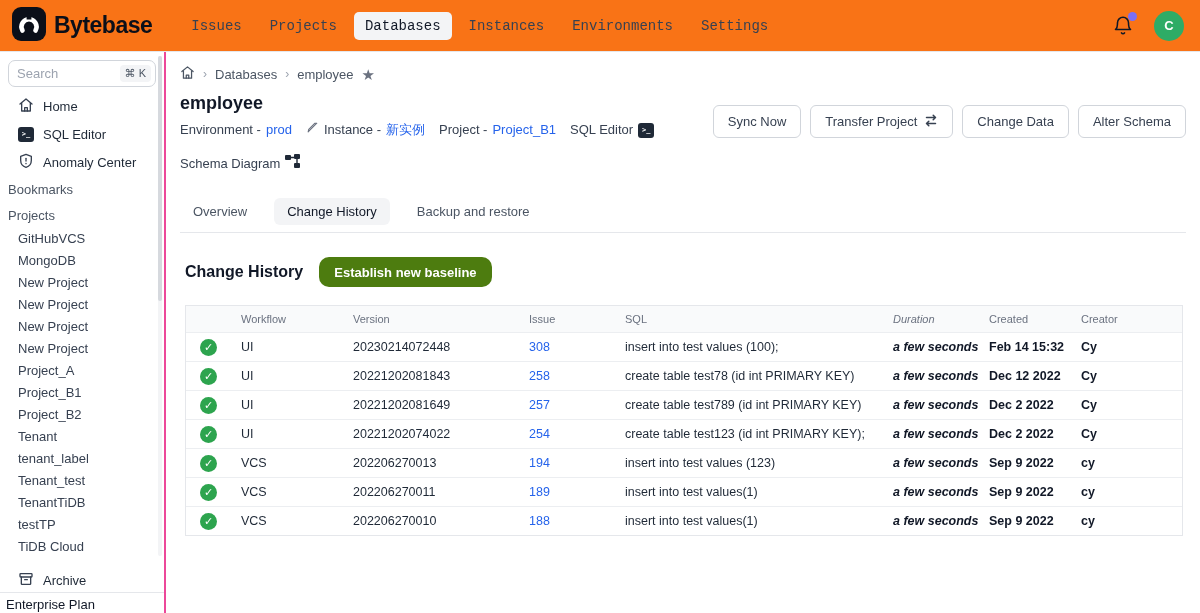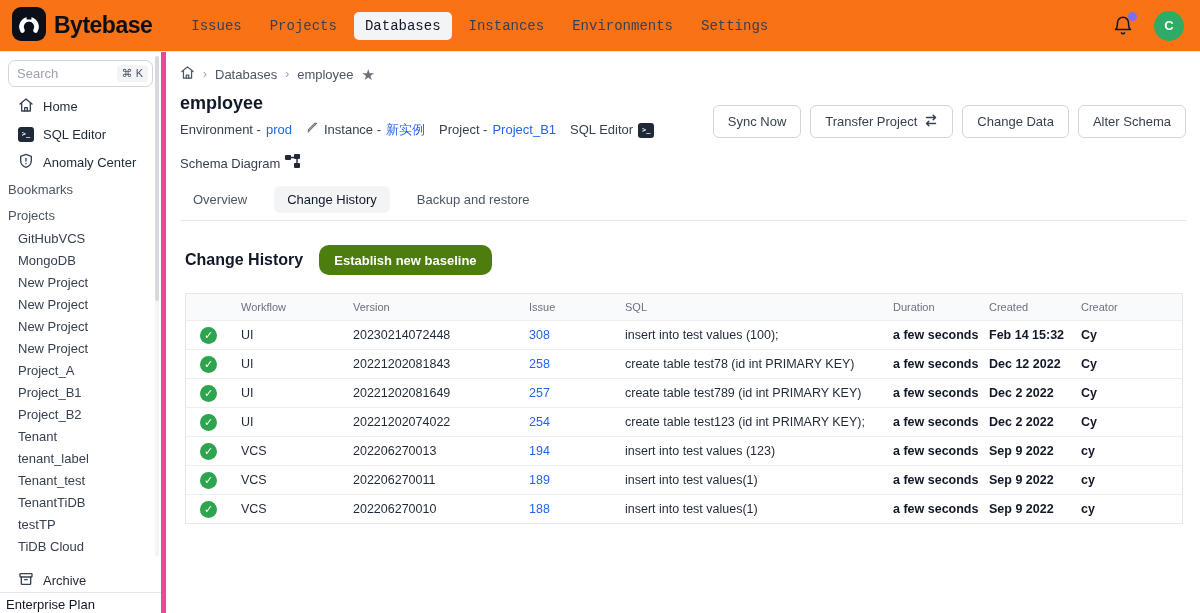--- a/index.html
+++ b/index.html
@@ -17,21 +17,21 @@
   .nav-item.active { background:#f3f4f6; color:#111827; }
   .nav-right { margin-left:auto; display:flex; align-items:center; gap:18px; }
   .bell-wrap { position:relative; width:24px; height:24px; cursor:pointer; }
   .bell-dot { position:absolute; top:-2px; right:-1px; width:9px; height:9px;
     border-radius:50%; background:#7b6ff6; }
   .avatar { width:30px; height:30px; border-radius:50%; background:#2eac66; color:#fff;
     display:flex; align-items:center; justify-content:center; font-size:13px; font-weight:600; cursor:pointer; }
 
   
   .shell { display:flex; height:561px; }
-  .sidebar { position:relative; width:166px; flex:0 0 166px; border-right:5px solid #ec4899;
+  .sidebar { position:relative; width:166px; flex:0 0 166px; border-right:2px solid #ec4899;
     padding-top:8px; background:#fff; }
   .content { flex:1; padding:0 14px; overflow:hidden; }
 
   
   .search-box { margin:0 8px; height:27px; border:1px solid #d1d5db; border-radius:7px;
     display:flex; align-items:center; padding:0 4px 0 8px; }
   .search-box input { flex:1; min-width:0; border:none; outline:none; font-size:13px;
     color:#374151; background:transparent; font-family:inherit; }
   .search-box input::placeholder { color:#9ca3af; }
   .kbd { background:#f3f4f6; border-radius:4px; font-size:11px; color:#4b5563;
@@ -67,21 +67,21 @@
   .meta { margin-top:6px; font-size:13px; color:#374151; line-height:20px; }
   .meta-row { display:flex; align-items:center; gap:14px; flex-wrap:wrap; }
   .meta-item { display:flex; align-items:center; gap:5px; }
   .meta a { color:#2563eb; }
   .actions { margin-left:auto; margin-top:12px; display:flex; gap:9px; align-items:flex-start; }
   .btn { height:33px; background:#fff; border:1px solid #d1d5db; border-radius:6px;
     font-size:13px; color:#374151; padding:0 14px; display:flex; align-items:center; gap:7px;
     cursor:pointer; font-family:inherit; white-space:nowrap; }
 
   
-  .tabs { margin-top:12px; display:flex; gap:14px; align-items:center;
+  .tabs { margin-top:24px; display:flex; gap:14px; align-items:center;
     border-bottom:1px solid #e5e7eb; padding-bottom:7px; }
   .tab { font-size:13px; color:#4b5563; padding:6px 13px; border-radius:6px; cursor:pointer; }
   .tab.active { background:#f3f4f6; color:#111827; }
 
   
   .section-head { margin:24px 0 0 5px; display:flex; align-items:center; gap:16px; }
   .section-title { font-size:16px; font-weight:700; color:#111827; }
   .btn-primary { height:30px; background:#4d7c0f; color:#fff; border:none; border-radius:10px;
     font-size:13px; font-weight:600; padding:0 15px; cursor:pointer; font-family:inherit; }
 
@@ -89,21 +89,21 @@
   .thead { display:flex; background:#f9fafb; height:26px; align-items:center; }
   .th { font-size:11px; color:#6b7280; font-weight:500; }
   .tr { display:flex; height:29px; align-items:center; border-top:1px solid #eceef1;
     background:#fff; cursor:pointer; }
   .td { font-size:12.5px; color:#1f2937; white-space:nowrap; overflow:hidden; }
   .col-status { width:55px; padding-left:14px; display:flex; align-items:center; }
   .col-workflow { width:112px; }
   .col-version { width:176px; }
   .col-issue { width:96px; }
   .col-sql { width:268px; }
-  .col-duration { width:96px; }
+  .col-duration { width:96px;font-style:italic; }
   .col-created { width:92px; }
   .col-creator { width:99px; }
   .check { width:17px; height:17px; border-radius:50%; background:#2da44e; color:#fff;
     font-size:11px; font-weight:700; display:flex; align-items:center; justify-content:center; }
   .issue-link { color:#2563eb; font-size:12.5px; }
   .semibold { font-weight:600; color:#111827; }
 </style>
 </head>
 <body>
 

